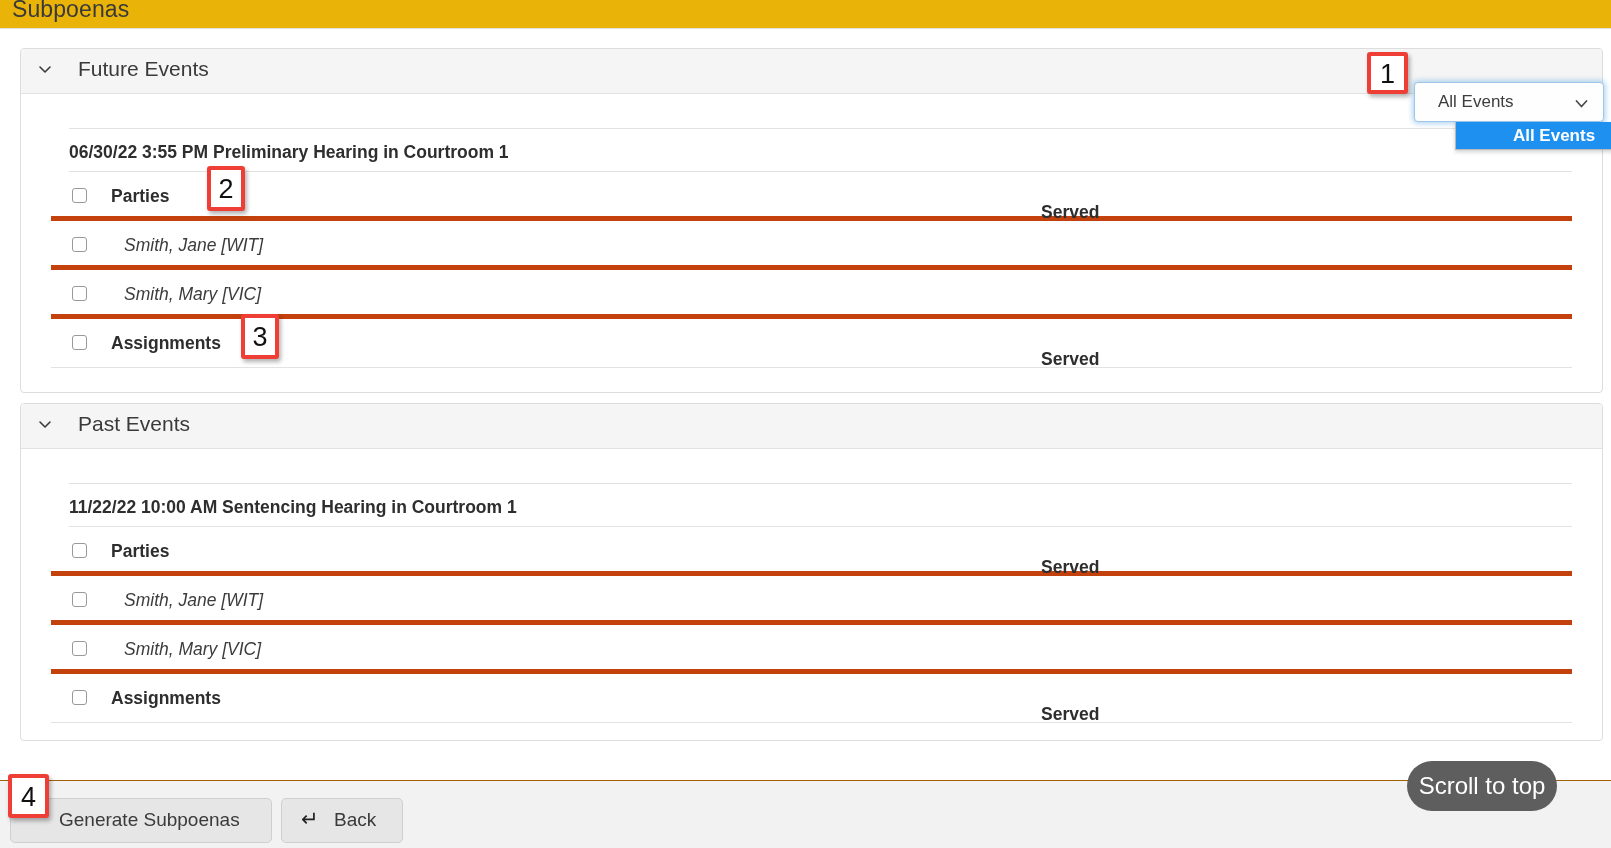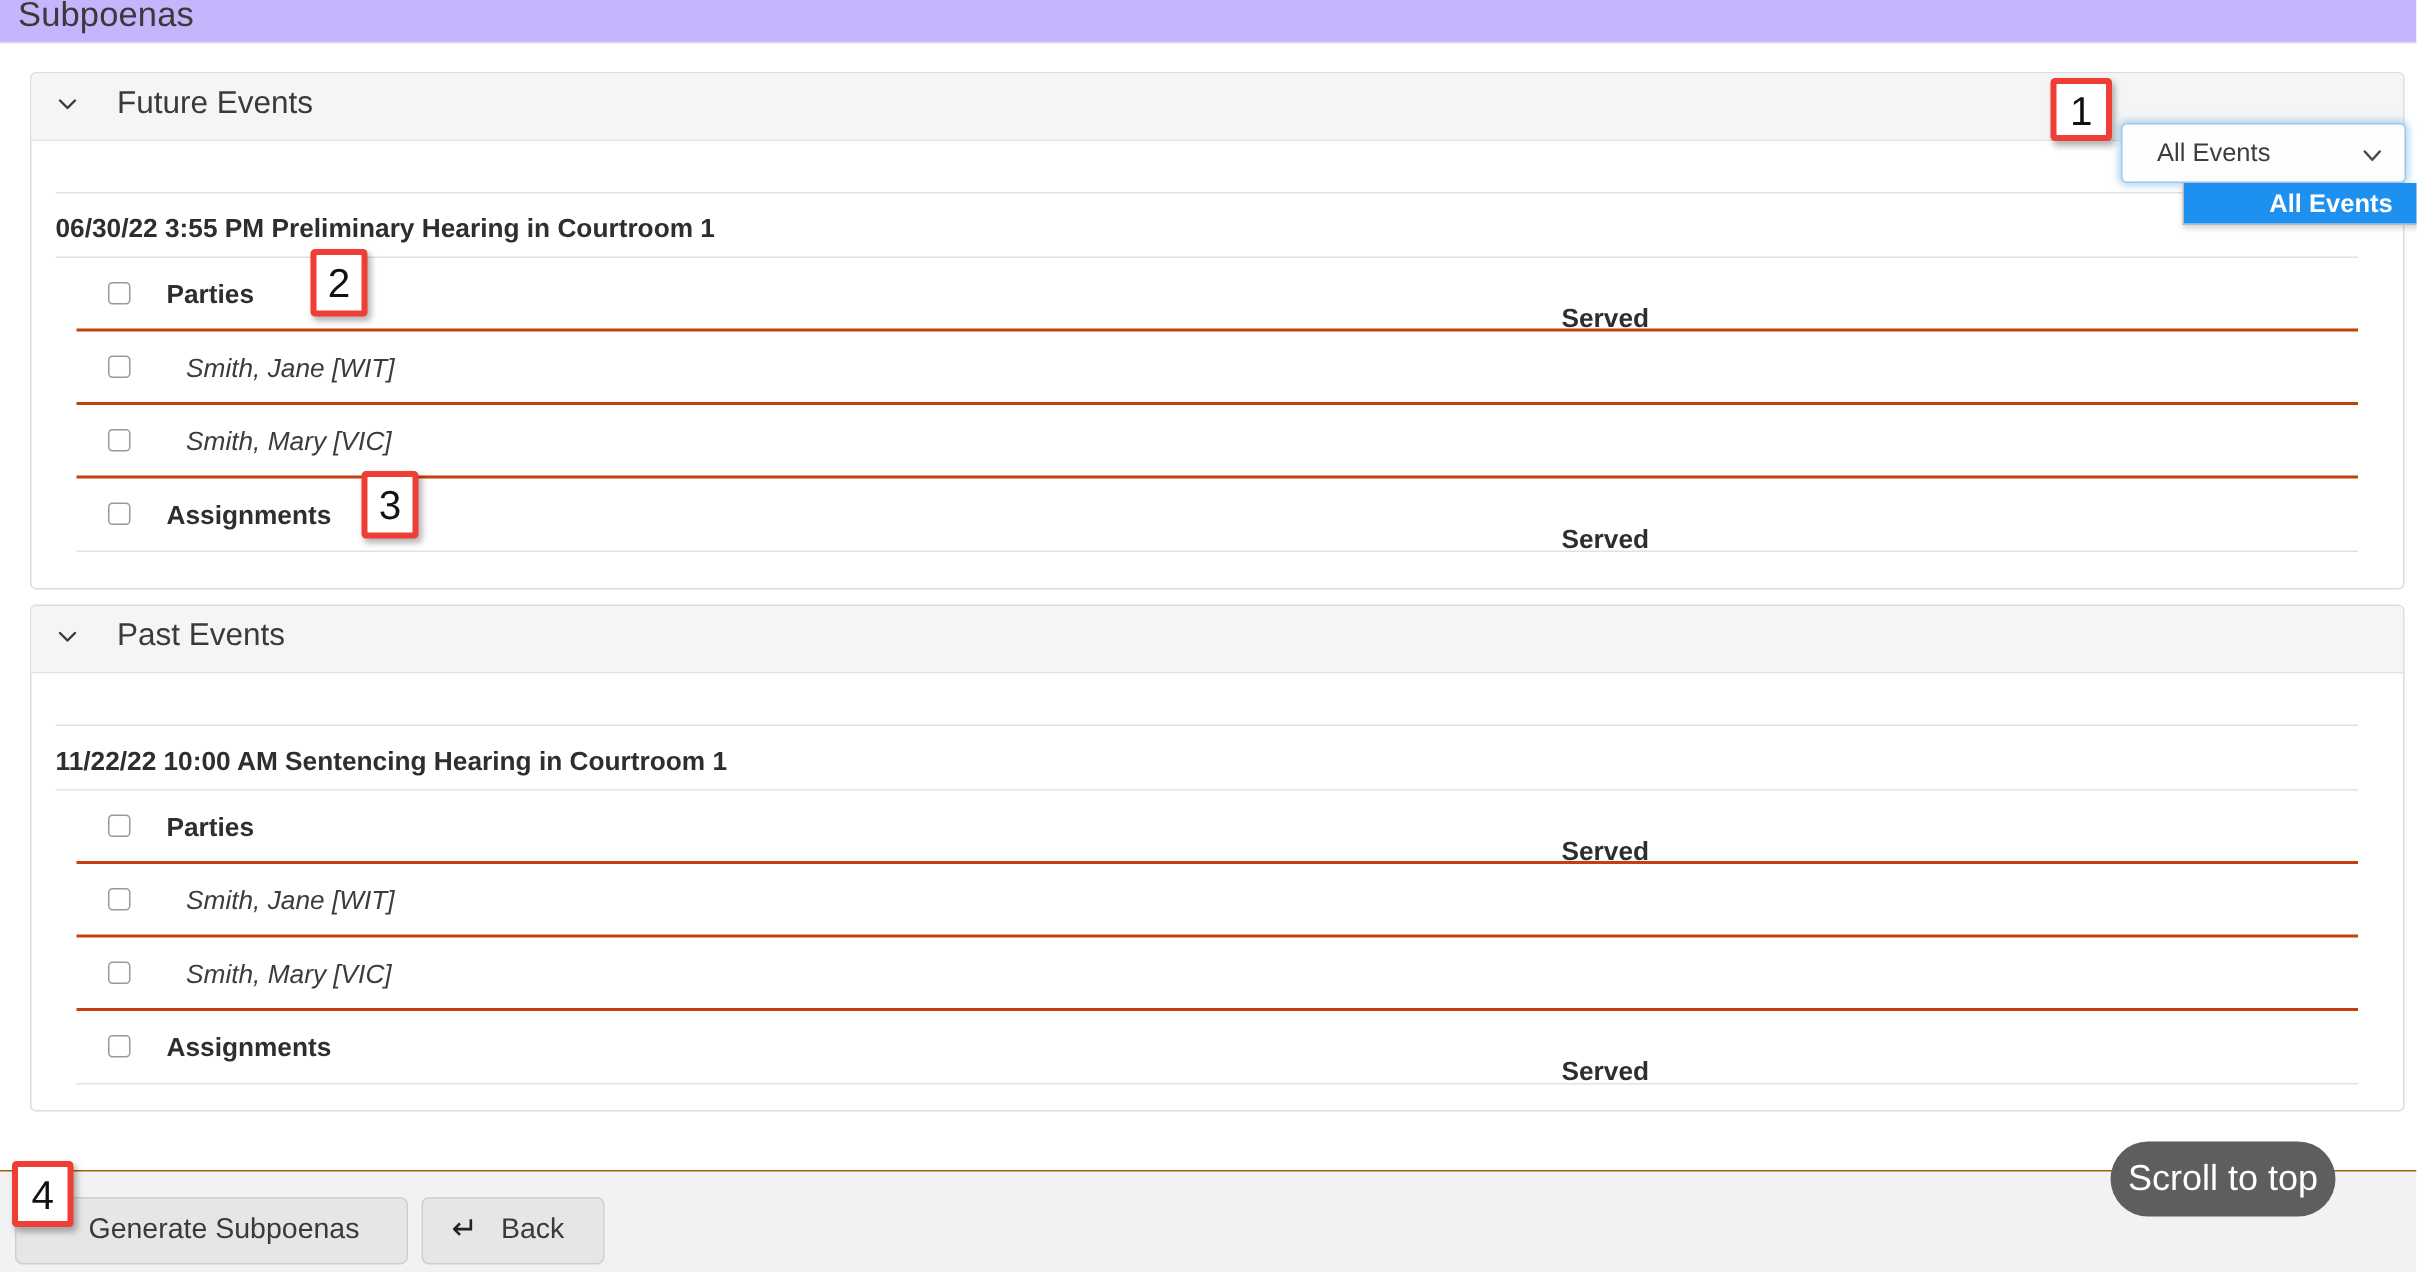--- a/index.html
+++ b/index.html
@@ -9,21 +9,21 @@
     overflow: hidden;
     background: #ffffff;
     font-family: "Liberation Sans", sans-serif;
     color: #333333;
   }
   #root { position: relative; width: 1611px; height: 848px; background: #ffffff; }
 
   
   .page-header {
     position: absolute; left: 0; top: 0; width: 1611px; height: 29px;
-    background: #c4b5fd;
+    background: #eab308;
     border-bottom: 1px solid #e0e0e0;
   }
   .page-header .title {
     position: absolute; left: 12px; top: -4px;
     font-size: 23px; color: #3a3a3a; font-weight: 400; letter-spacing: 0.1px;
     white-space: nowrap;
   }
 
   
   .content {
@@ -58,37 +58,37 @@
     font-size: 21px; font-weight: 400; color: #3a3a3a;
     white-space: nowrap;
     margin-left: 16px;
   }
 
   
   .ev-body { position: relative; padding: 0; }
 
   .ev-title {
     position: relative;
-    margin: 0 30px 0 16px;
+    margin: 0 30px 0 48px;
     height: 44px;
     line-height: 46px;
     font-size: 17.5px;
     font-weight: bold;
     color: #2e2e2e;
     border-top: 1px solid #e2e2e2;
     border-bottom: 1px solid #e2e2e2;
     padding-left: 0px;
     white-space: nowrap;
   }
 
   .row {
     position: relative;
     margin: 0 30px 0 30px;
     height: 49px;
-    border-bottom: 2px solid #c2410c;
+    border-bottom: 5px solid #c2410c;
   }
   .row:last-child { border-bottom: 1px solid #e2e2e2; }
 
   .cb {
     position: absolute; left: 21px; top: 16px;
     width: 15px; height: 15px;
     border: 1px solid #999999;
     border-radius: 3px;
     background: #ffffff;
     padding: 0; margin: 0;

